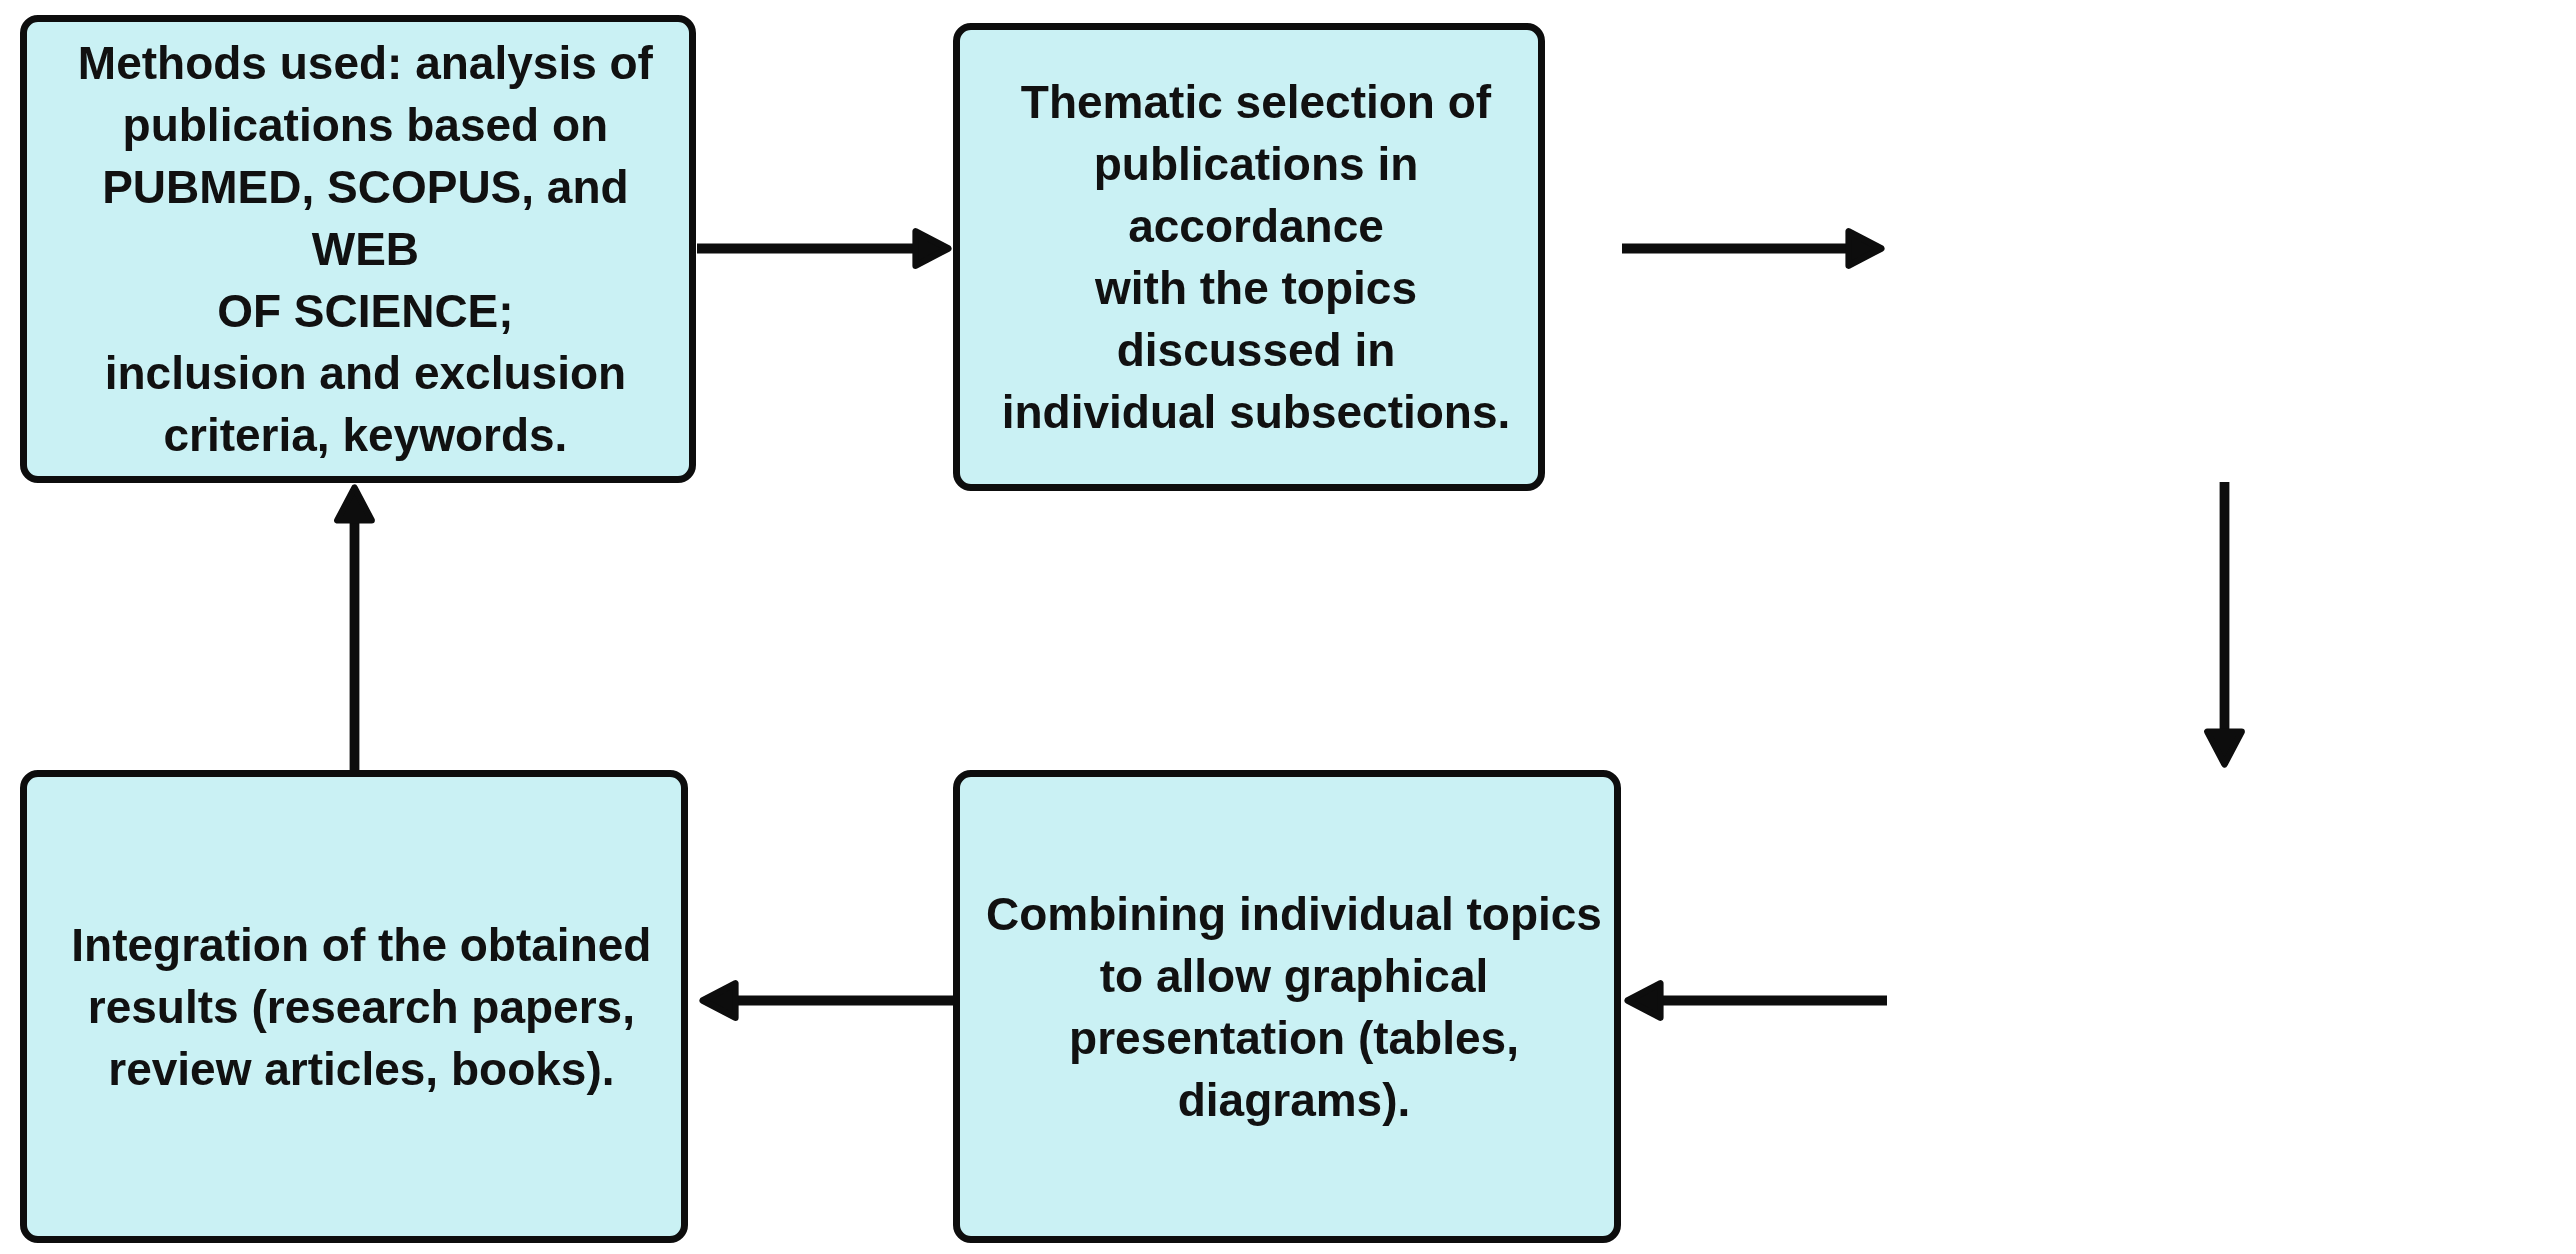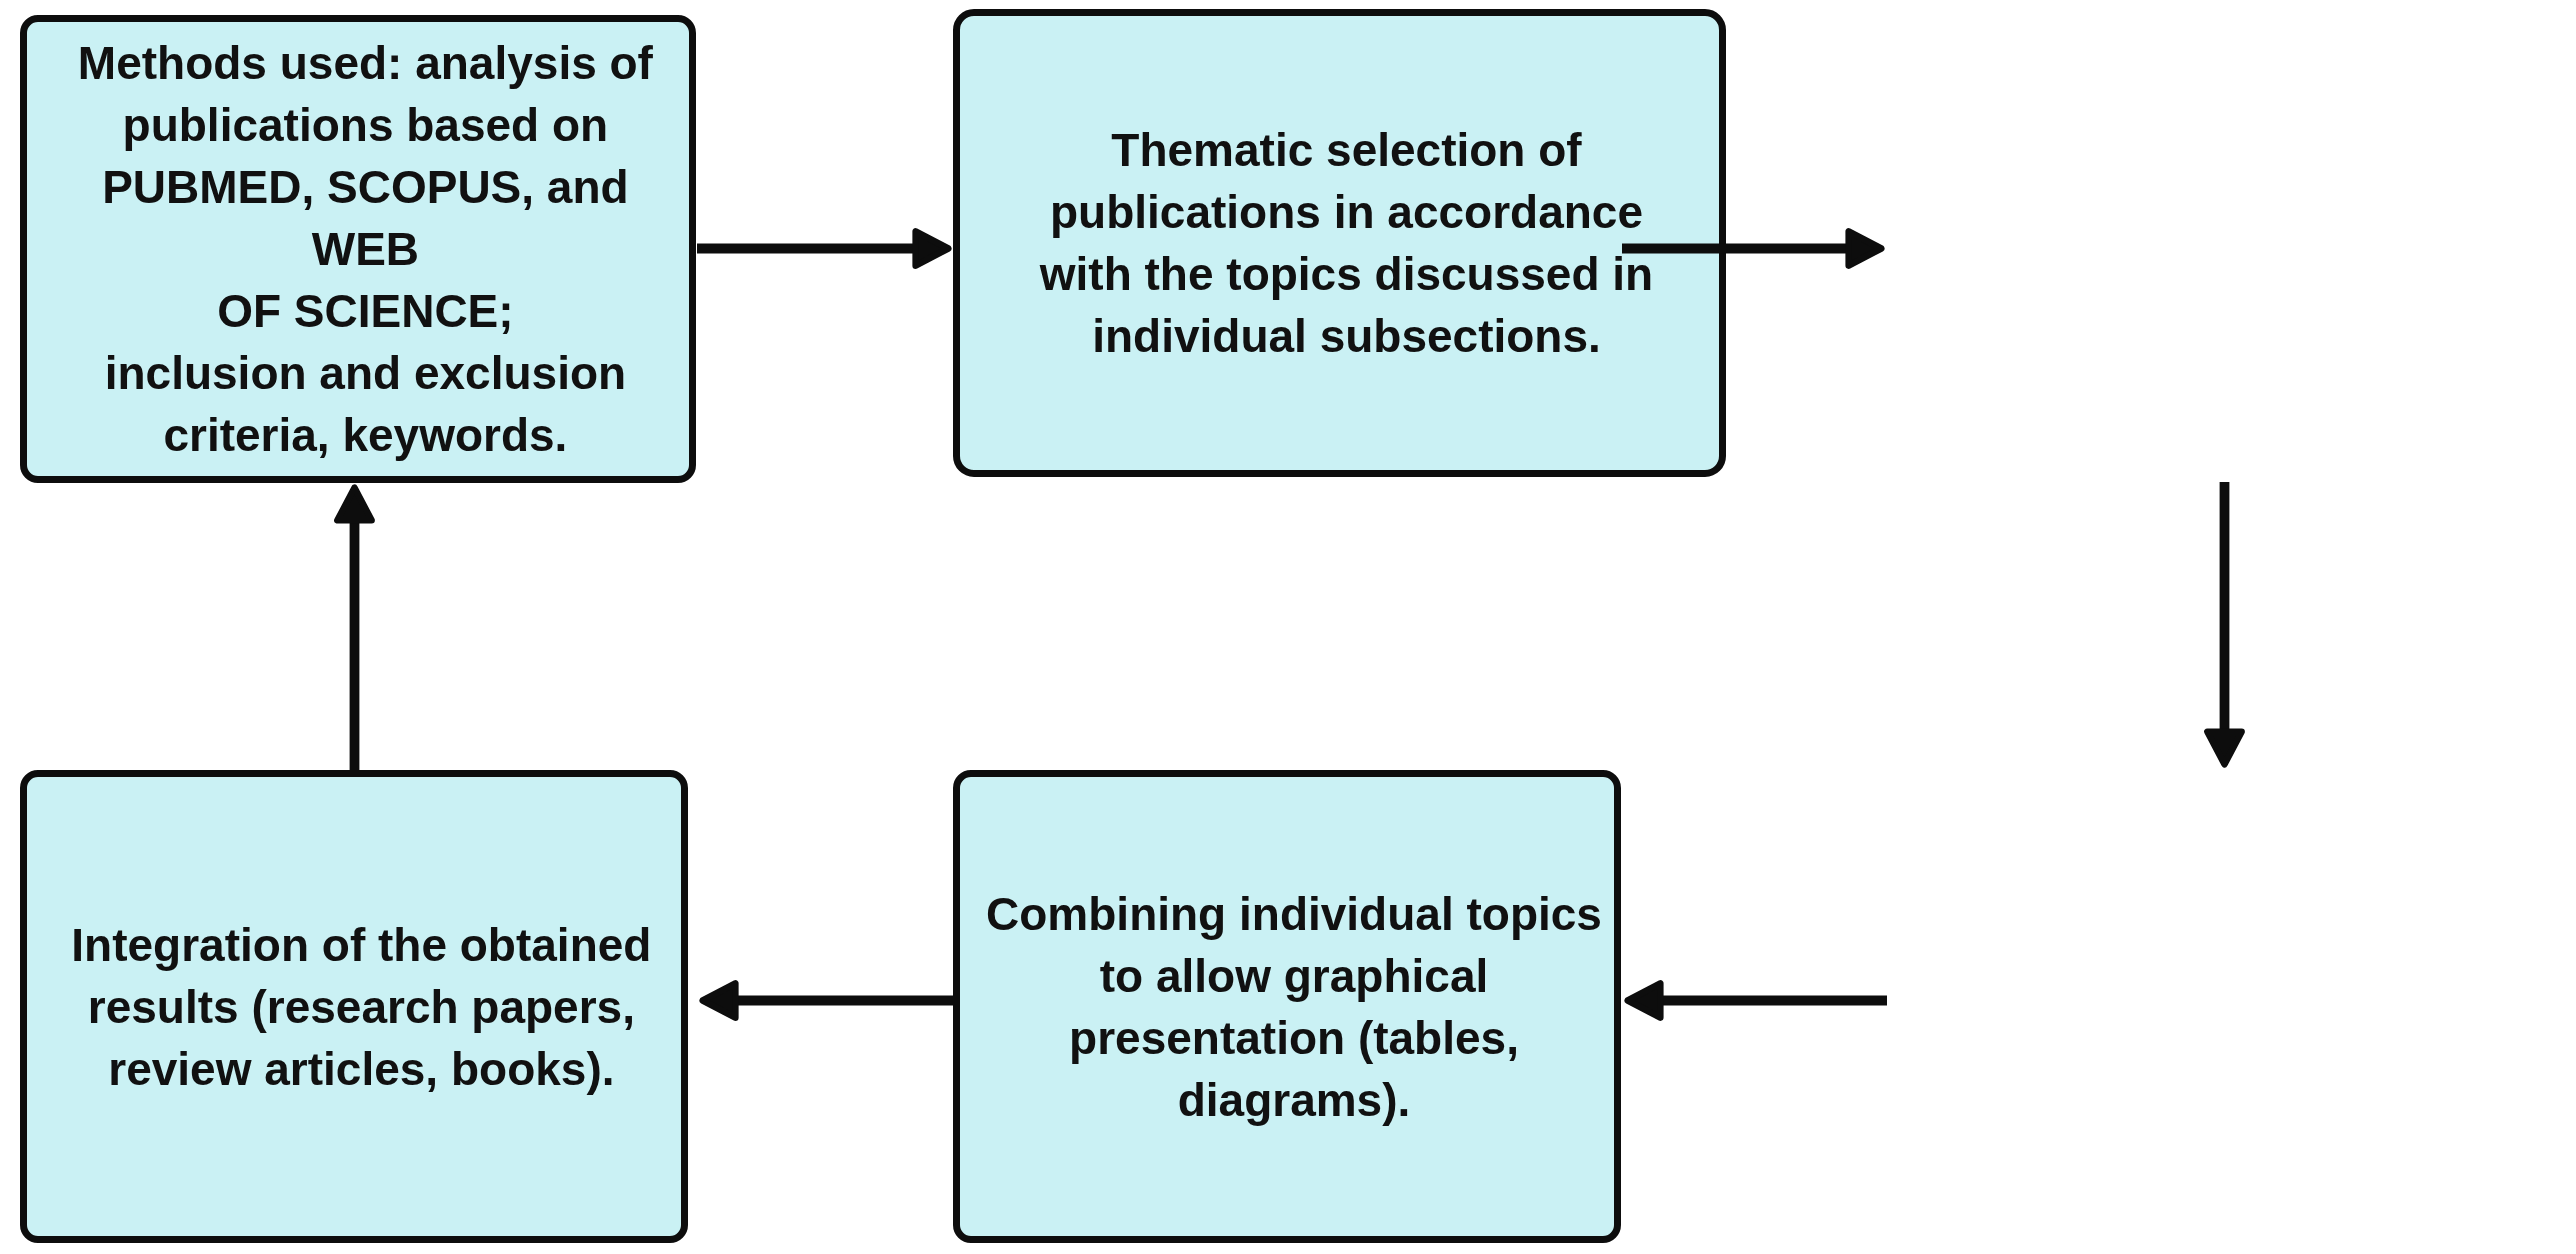--- a/index.html
+++ b/index.html
@@ -50,21 +50,21 @@
 
   <div class="box" style="left:20.4px; top:14.7px; width:676px; height:468px;">
     <div class="box-text">Methods used: analysis of
 publications based on
 PUBMED, SCOPUS, and WEB
 OF SCIENCE;
 inclusion and exclusion
 criteria, keywords.</div>
   </div>
 
-  <div class="box" style="left:953px; top:9px; width:773px; height:468px;border-radius:21px;">
+  <div class="box" style="left:953px; top:23px; width:592px; height:468px;">
     <div class="box-text">Thematic selection of
 publications in accordance
 with the topics discussed in
 individual subsections.</div>
   </div>
 
 
   <div class="box" style="left:20.4px; top:770px; width:668px; height:473px;">
     <div class="box-text">Integration of the obtained
 results (research papers,

